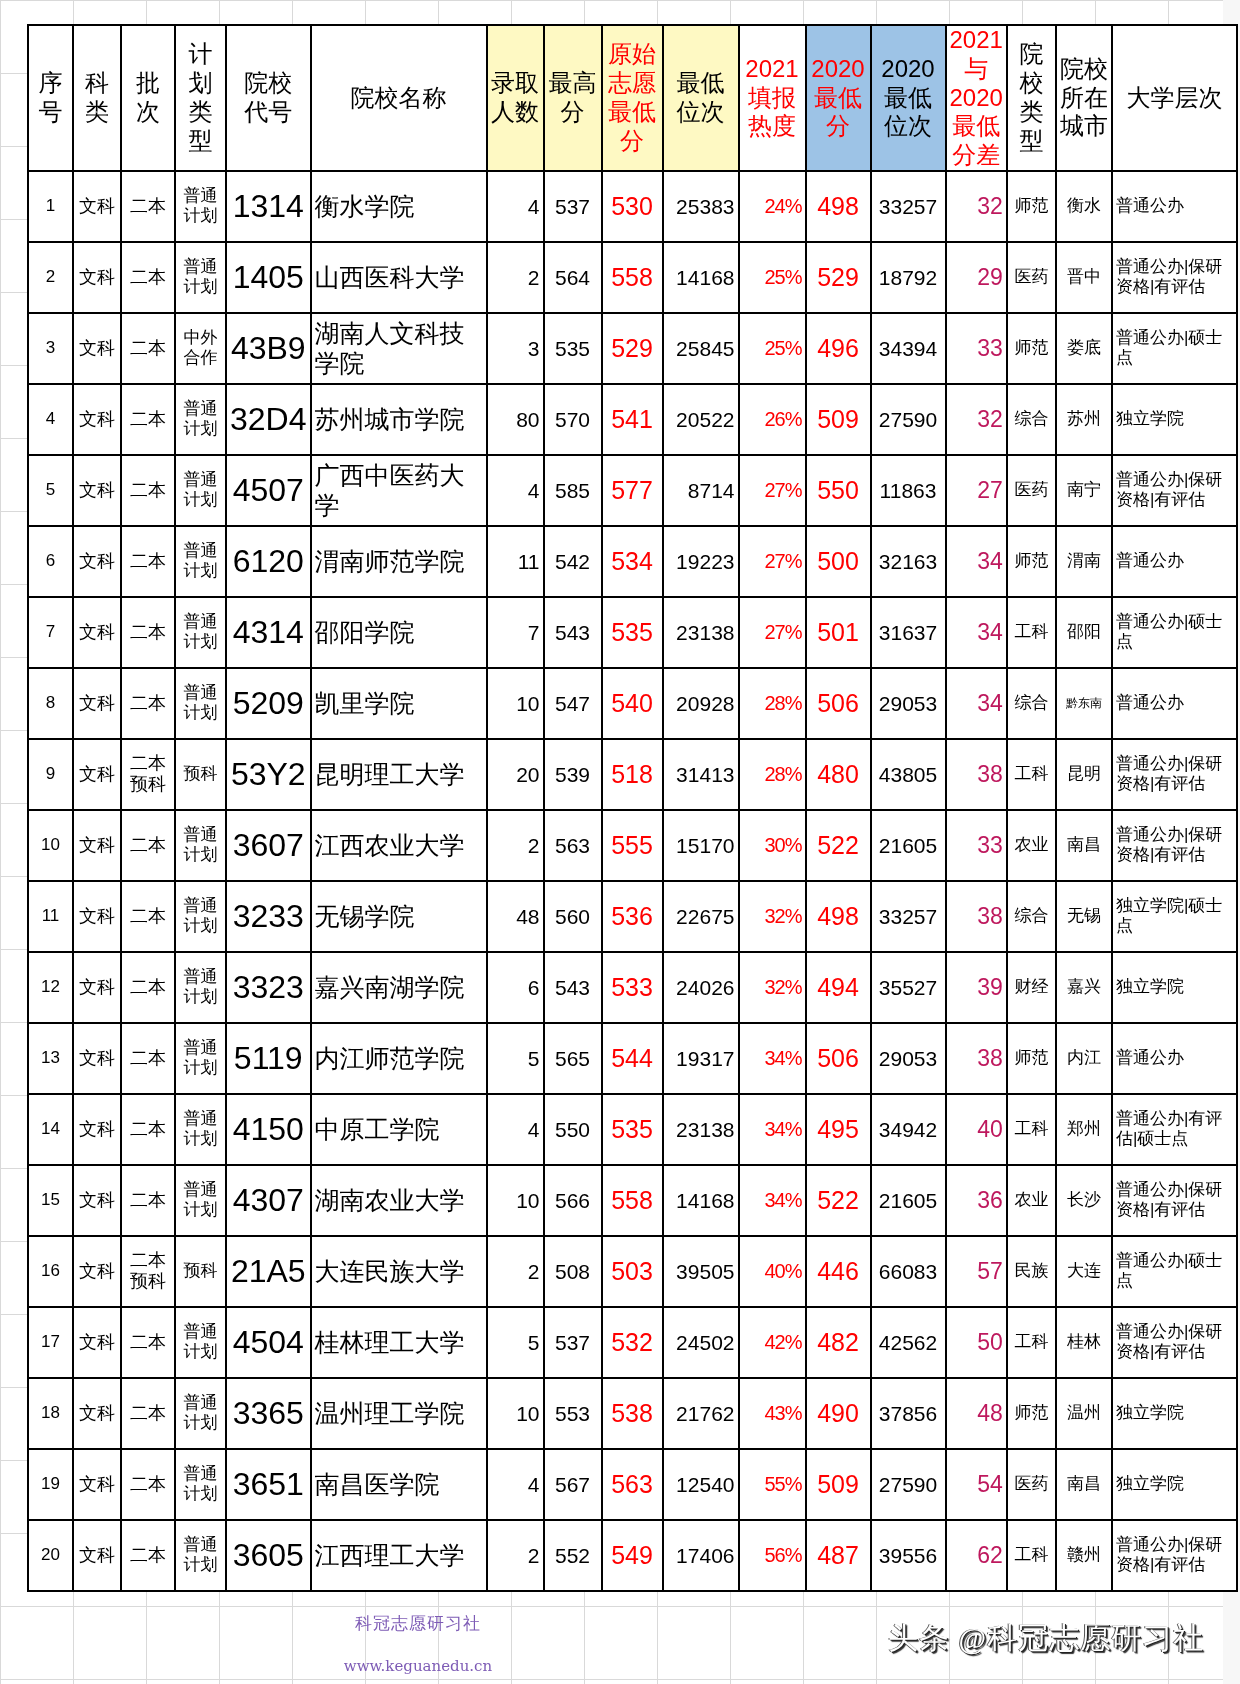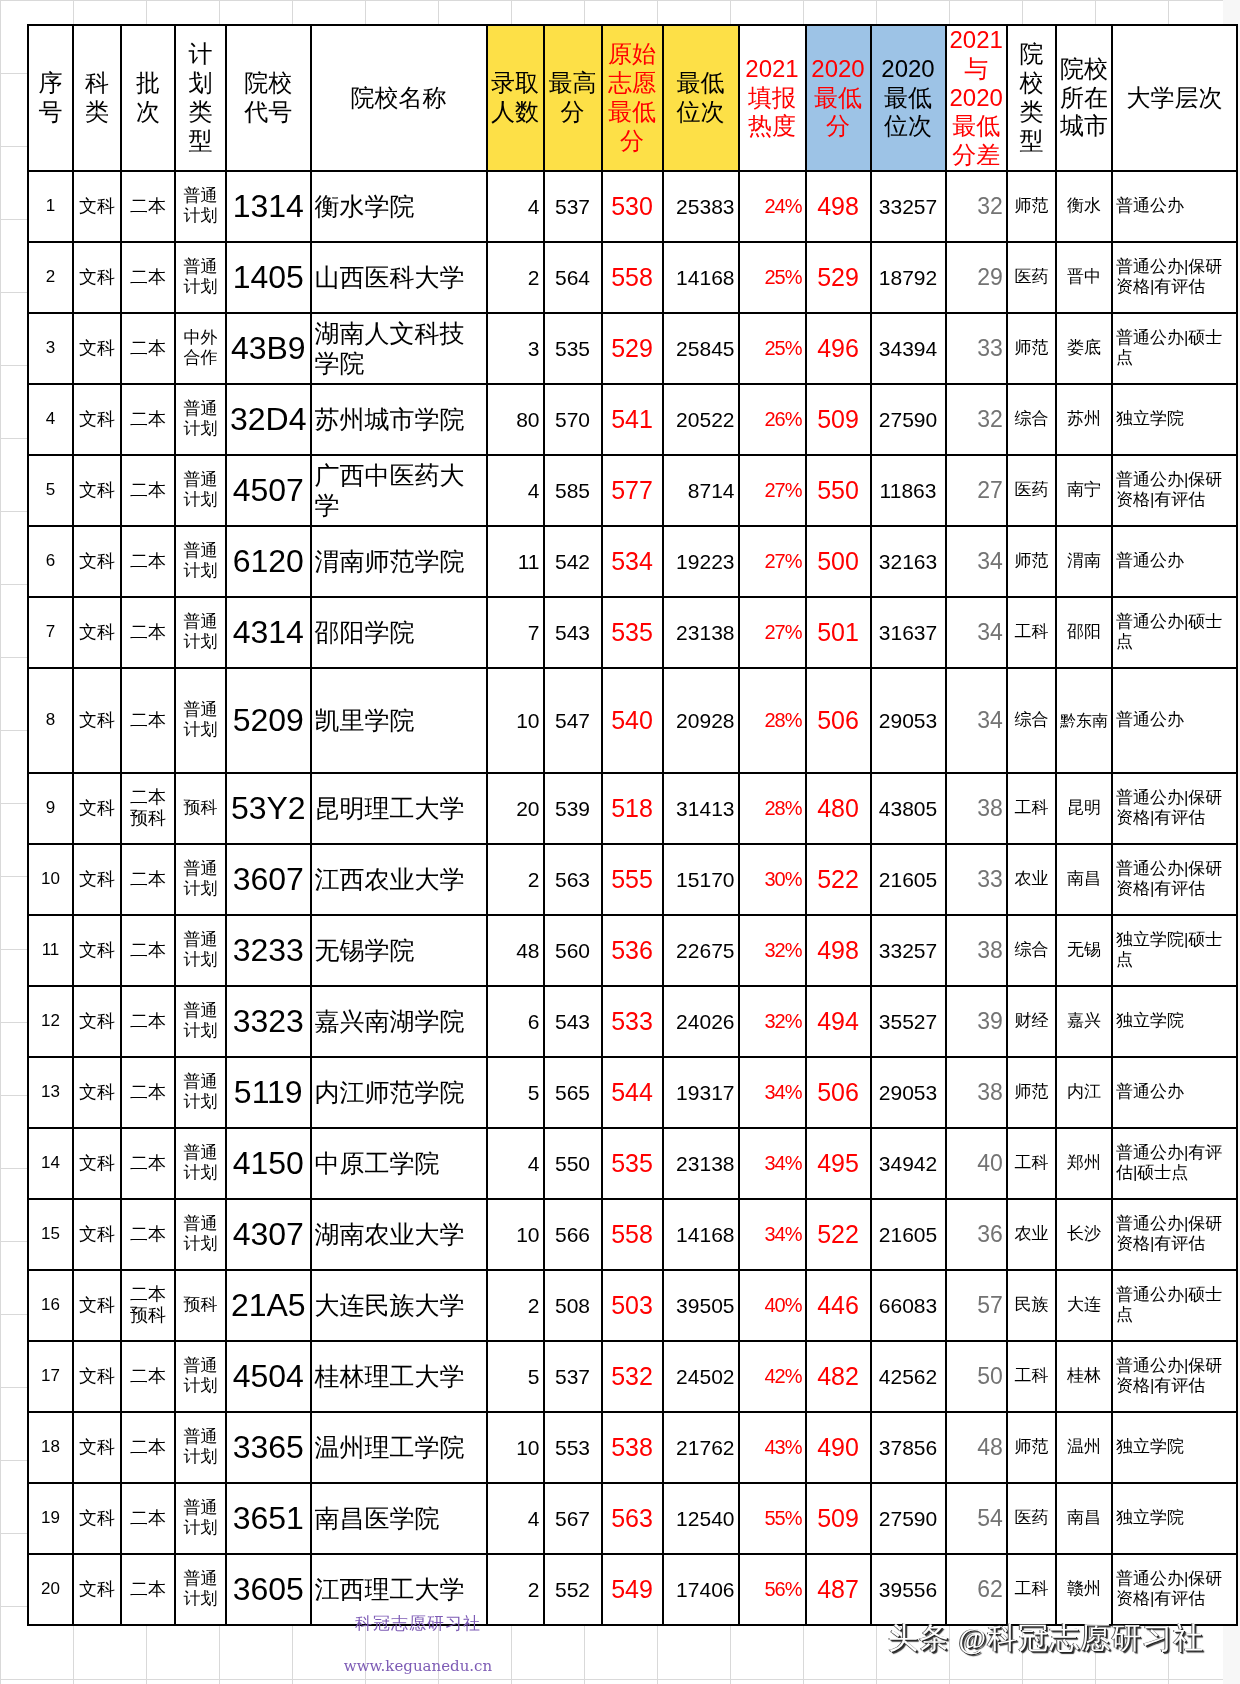--- a/index.html
+++ b/index.html
@@ -36,36 +36,36 @@
     height:121px;
     font-weight:normal;
     font-size:24px;
     text-align:center;
     vertical-align:middle;
   }
   table.data td { height:69px; vertical-align:middle; }
   th.small { font-size:18px; }
   th.tiny { font-size:17px; line-height:1.25; }
   th.big { font-size:26px; }
-  th.yellow { background:#fde047; }
+  th.yellow { background:#fef9c3; }
   th.blue { background:#9dc3e6; }
   .red { color:#ff0000; }
 
   td.seq { text-align:center; font-size:17px; }
   td.subj, td.batch { text-align:center; font-size:18px; }
   td.plan { text-align:center; font-size:17px; line-height:1.25; }
   td.code { text-align:center; font-size:32px; }
   td.name { text-align:left; font-size:25px; line-height:1.25; }
   td.num { text-align:right; font-size:21px; }
   td.num-c { text-align:center; font-size:21px; }
   td.score { text-align:center; font-size:25px; color:#ff0000; }
   td.heat { text-align:right; font-size:20px; color:#ff0000; letter-spacing:-1px; }
-  td.diff { text-align:right; font-size:23px; color:#737373; }
+  td.diff { text-align:right; font-size:23px; color:#be185d; }
   td.type, td.city { text-align:center; font-size:17px; }
-  td.city.long { font-size:16px; padding:17px 1px; }
+  td.city.long { font-size:12px; padding:0 1px; }
   td.level { text-align:left; font-size:17px; line-height:1.3; }
 
   .wm-site {
     position:absolute; left:318px; top:1612px; width:200px;
     font-family:"DejaVu Serif", "Liberation Serif", serif;
     color:#7d5bb5; text-align:center;
   }
   .wm-site .wm-name { font-size:17px; letter-spacing:1px; }
   .wm-site .wm-url { font-size:15px; margin-top:22px; }
   .wm-toutiao {

